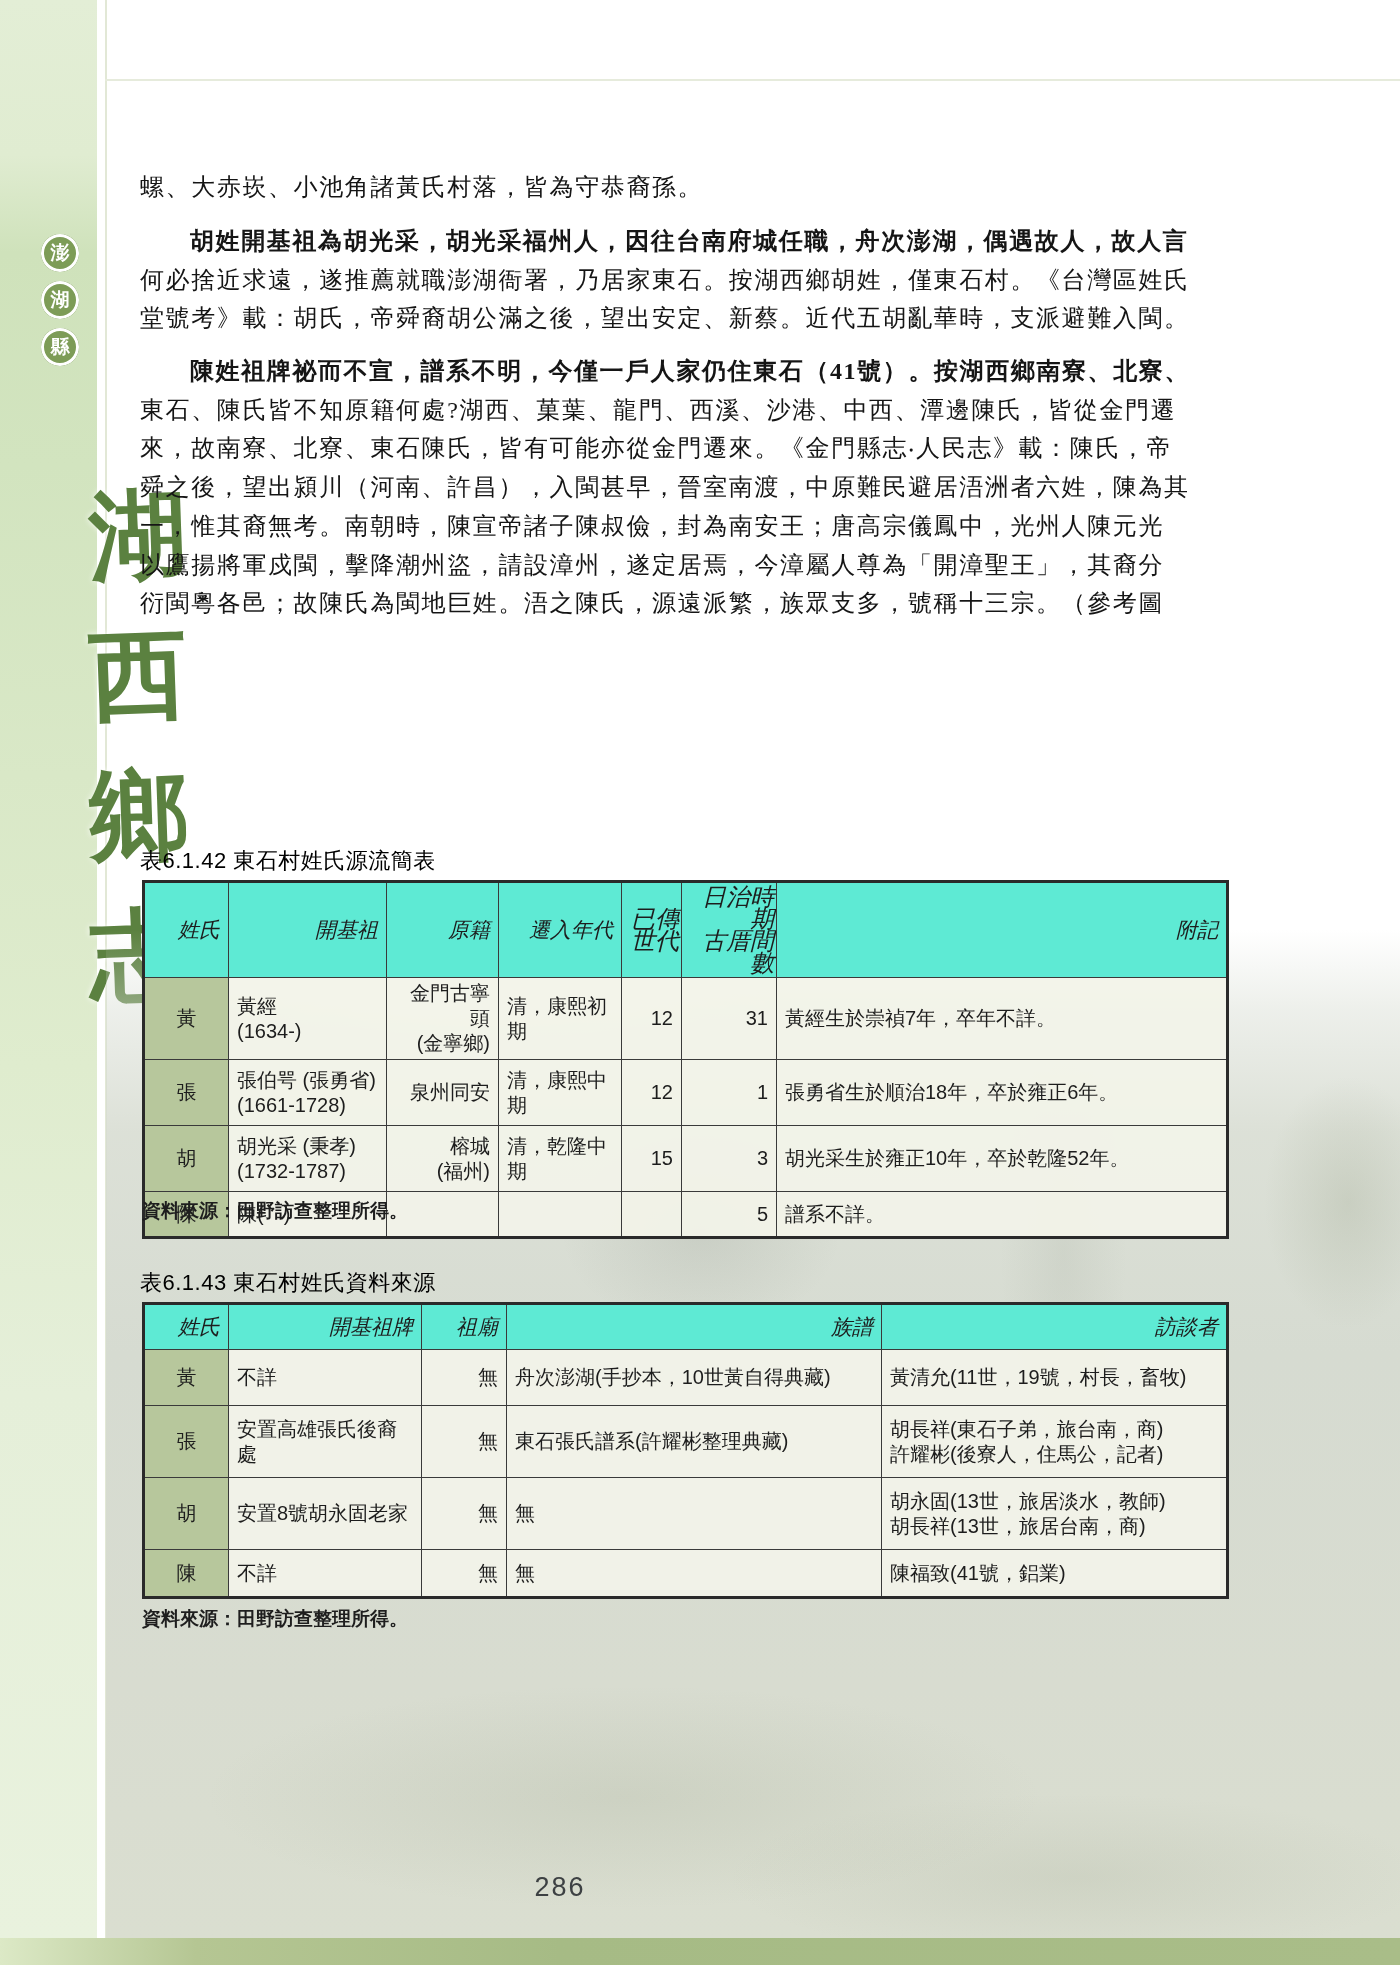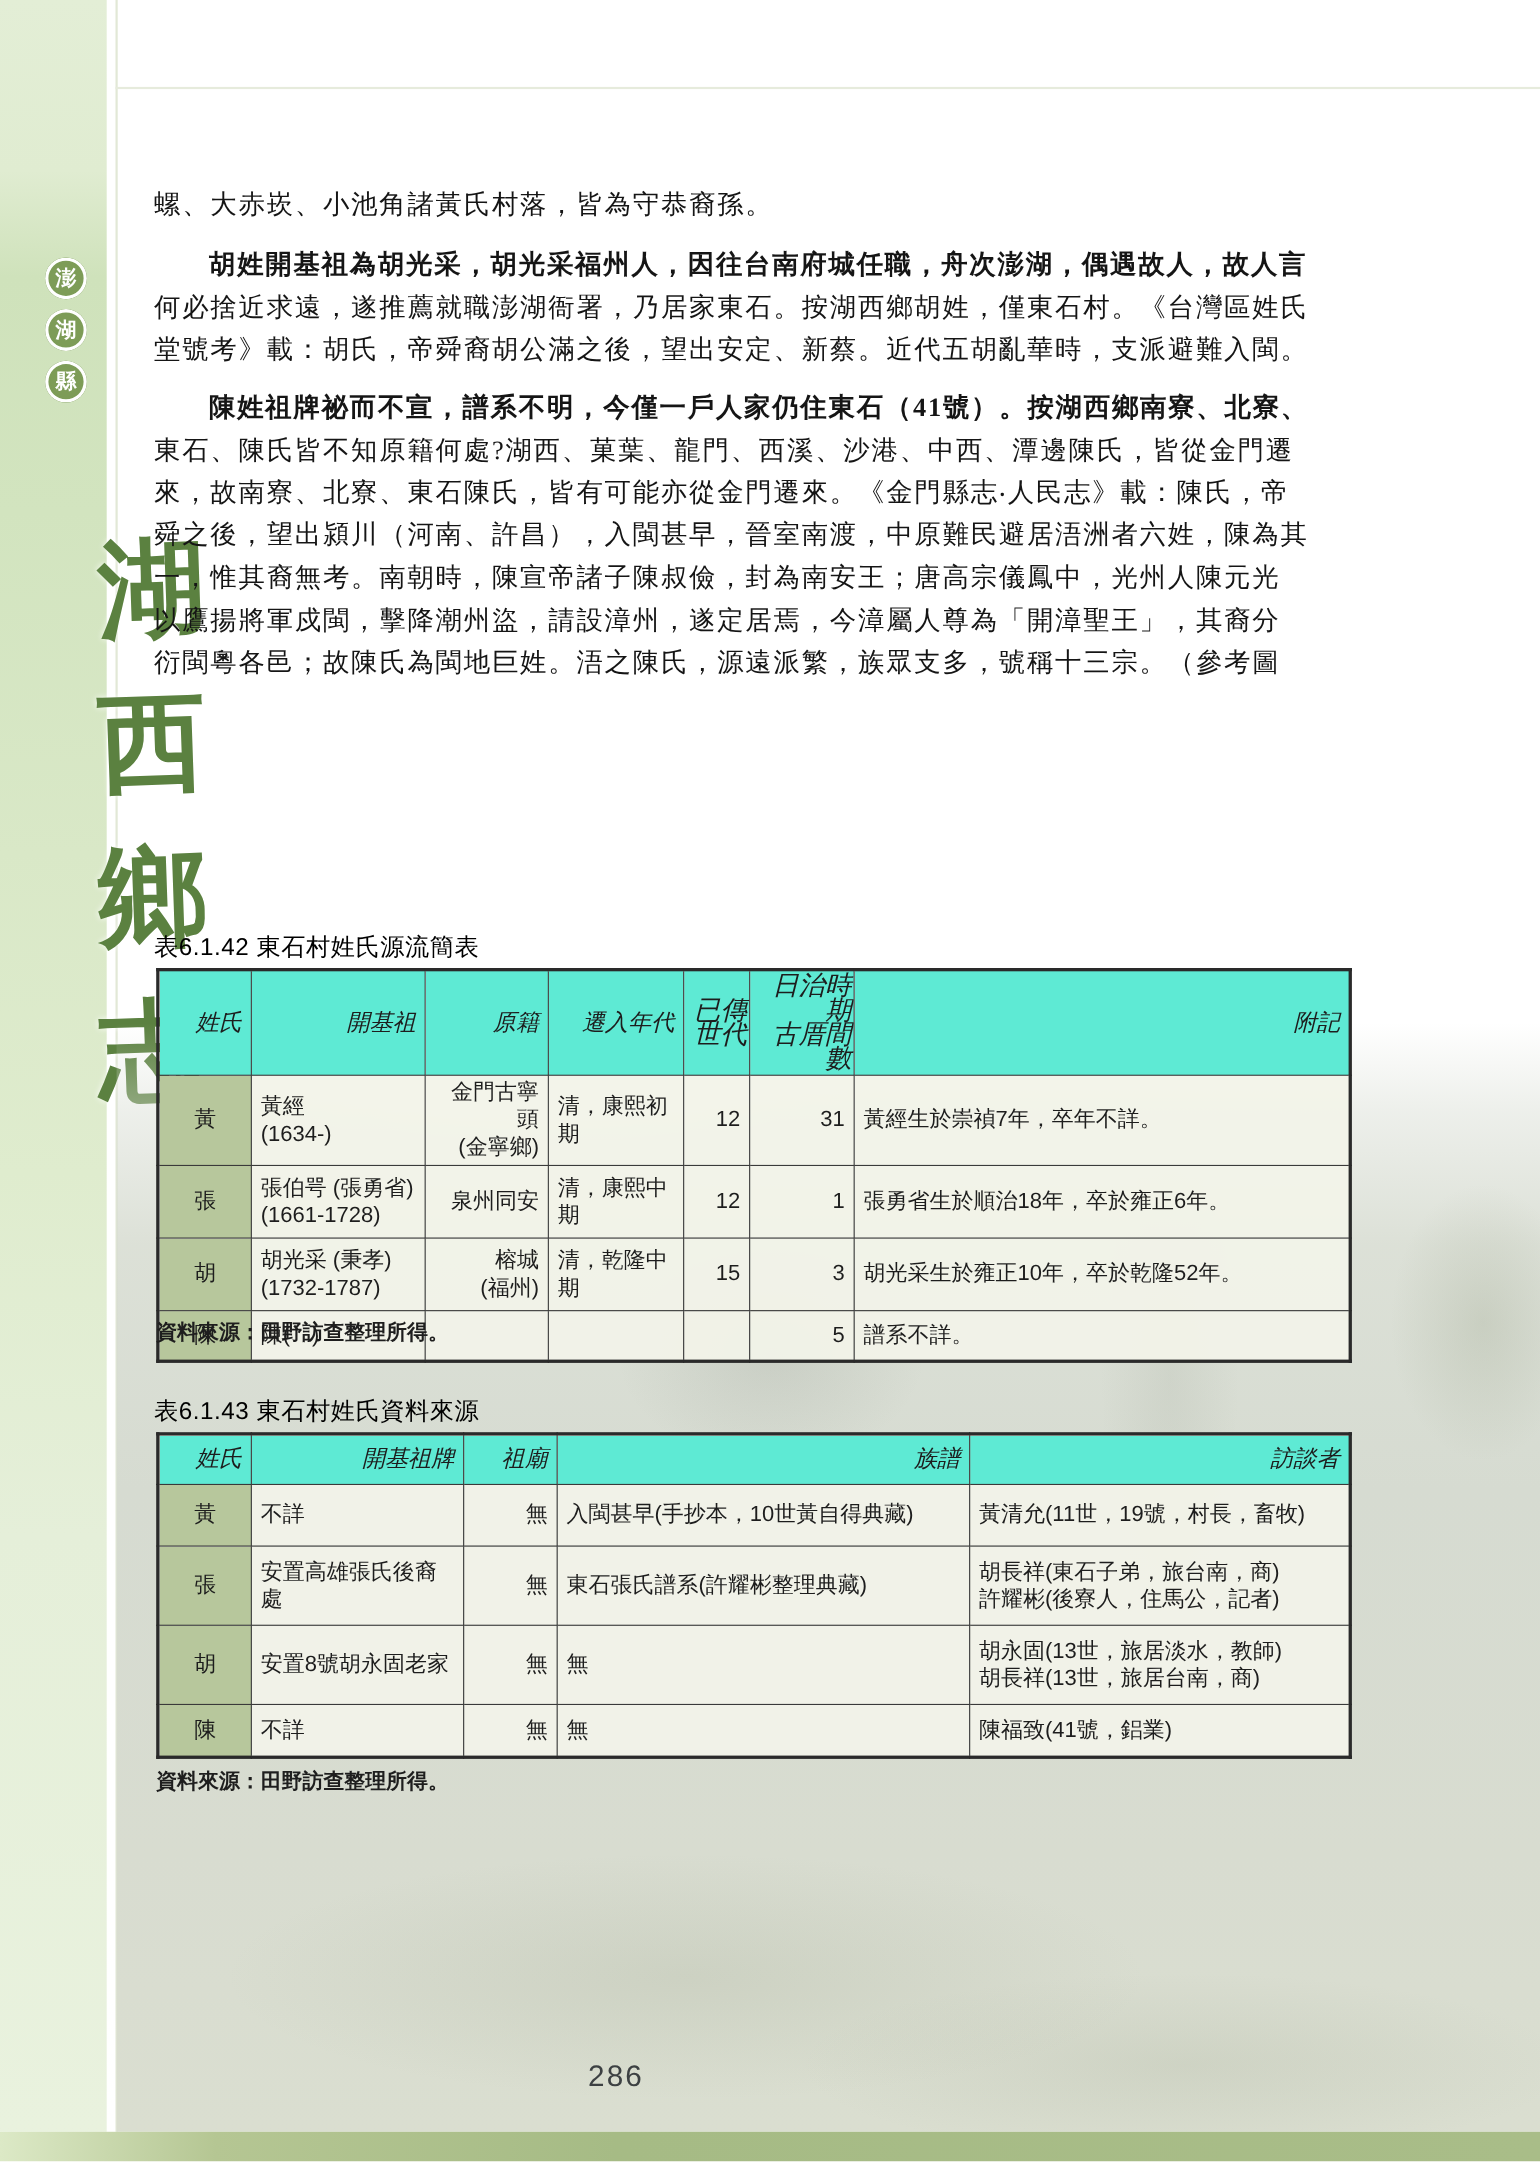--- a/index.html
+++ b/index.html
@@ -242,21 +242,21 @@
       <td class="hd">姓氏</td>
       <td class="hd">開基祖牌</td>
       <td class="hd">祖廟</td>
       <td class="hd">族譜</td>
       <td class="hd">訪談者</td>
     </tr>
     <tr style="height:56px">
       <td class="sn">黃</td>
       <td>不詳</td>
       <td class="ctr">無</td>
-      <td>入閩甚早(手抄本，10世黃自得典藏)</td>
+      <td>舟次澎湖(手抄本，10世黃自得典藏)</td>
       <td>
         <div>黃清允(11世，19號，村長，畜牧)</div>
       </td>
     </tr>
     <tr style="height:72px">
       <td class="sn">張</td>
       <td>安置高雄張氏後裔處</td>
       <td class="ctr">無</td>
       <td>東石張氏譜系(許耀彬整理典藏)</td>
       <td>

